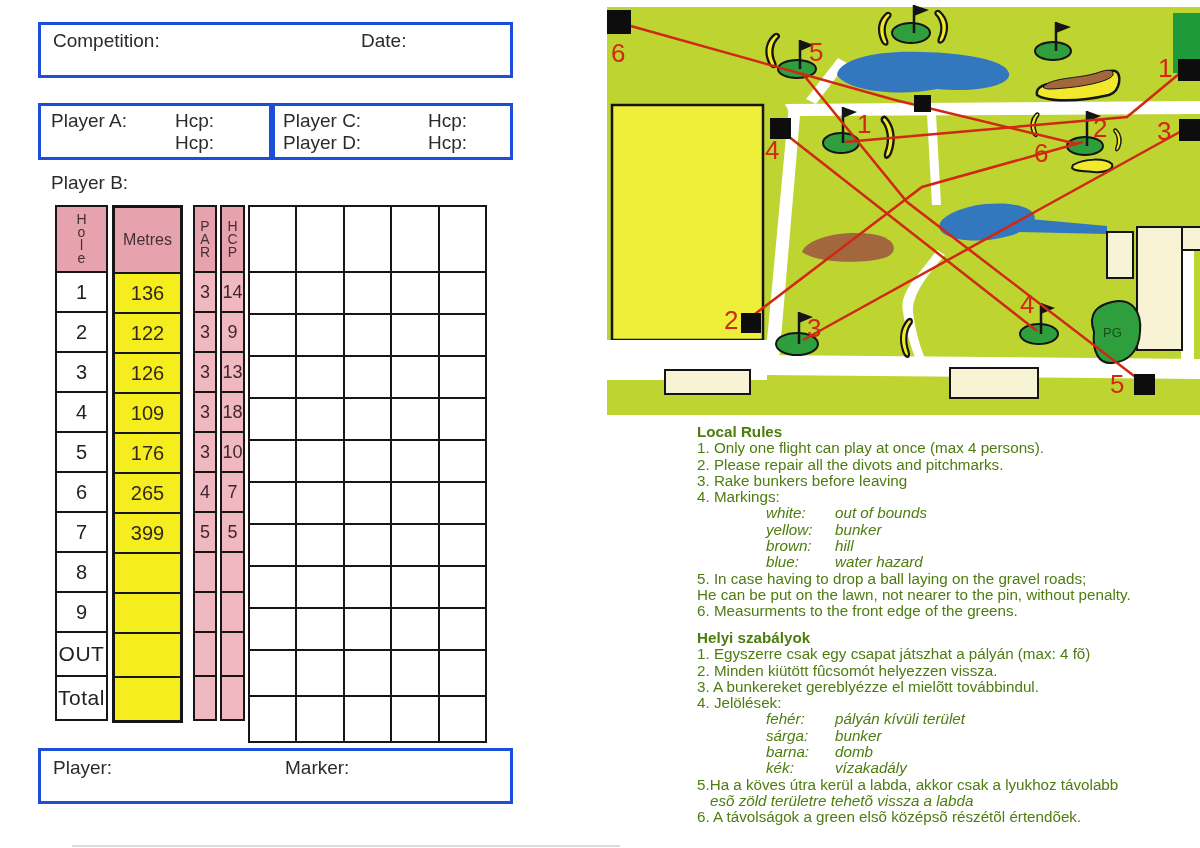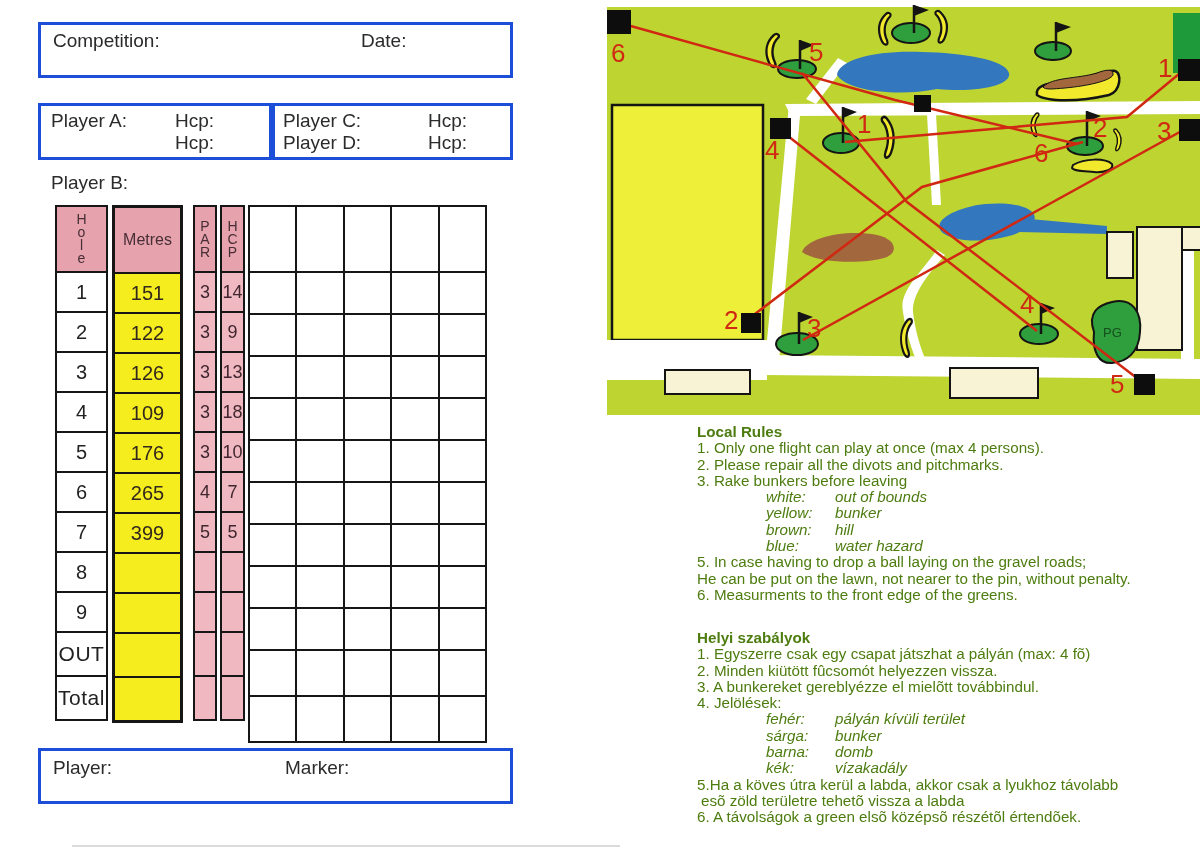--- a/index.html
+++ b/index.html
@@ -28,21 +28,21 @@
   .gridrow{display:flex;}
   .gridrow > div{width:47.8px;border-left:2px solid #161616;height:100%;}
   .gridrow > div:first-child{border-left:none;}
   .gridrowwrap{border-top:2px solid #161616;}
   .gridrowwrap:first-child{border-top:none;}
   
   .rules{position:absolute;width:500px;font-size:15.2px;line-height:16.3px;color:#4d7c0f;}
   .rules .title{font-weight:bold;}
   .rules .mk{padding-left:69px;font-style:italic;}
   .rules .mk .mlabel{display:inline-block;width:69px;}
-  .rules .contline{margin-left:4px;}
+  .rules .contline{margin-left:13px;font-style:italic;}
   svg text{font-family:"Liberation Sans",sans-serif;}
   .rednum{fill:#d02812;font-size:26px;}
   .scanline{position:absolute;left:72px;top:845px;width:548px;height:2px;background:#bdbdbd;opacity:.55;}
 </style>
 </head>
 <body>
 
 <div class="gbox" style="left:38px;top:22px;width:475px;height:56px;">
   <span class="lbl" style="left:12px;top:5px;">Competition:</span>
   <span class="lbl" style="left:320px;top:5px;">Date:</span>
@@ -73,21 +73,21 @@
     <div class="cell r40 holecell">5</div>
     <div class="cell r40 holecell">6</div>
     <div class="cell r40 holecell">7</div>
     <div class="cell r40 holecell">8</div>
     <div class="cell r40 holecell">9</div>
     <div class="cell r44 holecell big">OUT</div>
     <div class="cell r44 holecell big">Total</div>
   </div>
 <div class="strip thick" id="strip-metres" style="left:112px;width:71px;">
     <div class="cell h64 pink-h metres-head">Metres</div>
-    <div class="cell r40 yellow mcell">151</div>
+    <div class="cell r40 yellow mcell">136</div>
     <div class="cell r40 yellow mcell">122</div>
     <div class="cell r40 yellow mcell">126</div>
     <div class="cell r40 yellow mcell">109</div>
     <div class="cell r40 yellow mcell">176</div>
     <div class="cell r40 yellow mcell">265</div>
     <div class="cell r40 yellow mcell">399</div>
     <div class="cell r40 yellow mcell"></div>
     <div class="cell r40 yellow mcell"></div>
     <div class="cell r44 yellow mcell"></div>
     <div class="cell r44 yellow mcell"></div>
@@ -369,20 +369,21 @@
     <text class="rednum" x="200" y="330">3</text>
     <text class="rednum" x="413" y="306">4</text>
   </g>
 </svg>
 
 <div class="rules" style="left:697px;top:424px;" id="rules-en">
     <div class="title">Local Rules</div>
     <div class="">1. Only one flight can play at once (max 4 persons).</div>
     <div class="">2. Please repair all the divots and pitchmarks.</div>
     <div class="">3. Rake bunkers before leaving</div>
+    <div class="">4. Markings:</div>
     <div class="mk"><span class="mlabel">white:</span><span>out of bounds</span></div>
     <div class="mk"><span class="mlabel">yellow:</span><span>bunker</span></div>
     <div class="mk"><span class="mlabel">brown:</span><span>hill</span></div>
     <div class="mk"><span class="mlabel">blue:</span><span>water hazard</span></div>
     <div class="">5. In case having to drop a ball laying on the gravel roads;</div>
     <div class="">He can be put on the lawn, not nearer to the pin, without penalty.</div>
     <div class="">6. Measurments to the front edge of the greens.</div>
   </div>
 <div class="rules" style="left:697px;top:630px;" id="rules-hu">
     <div class="title">Helyi szabályok</div>

